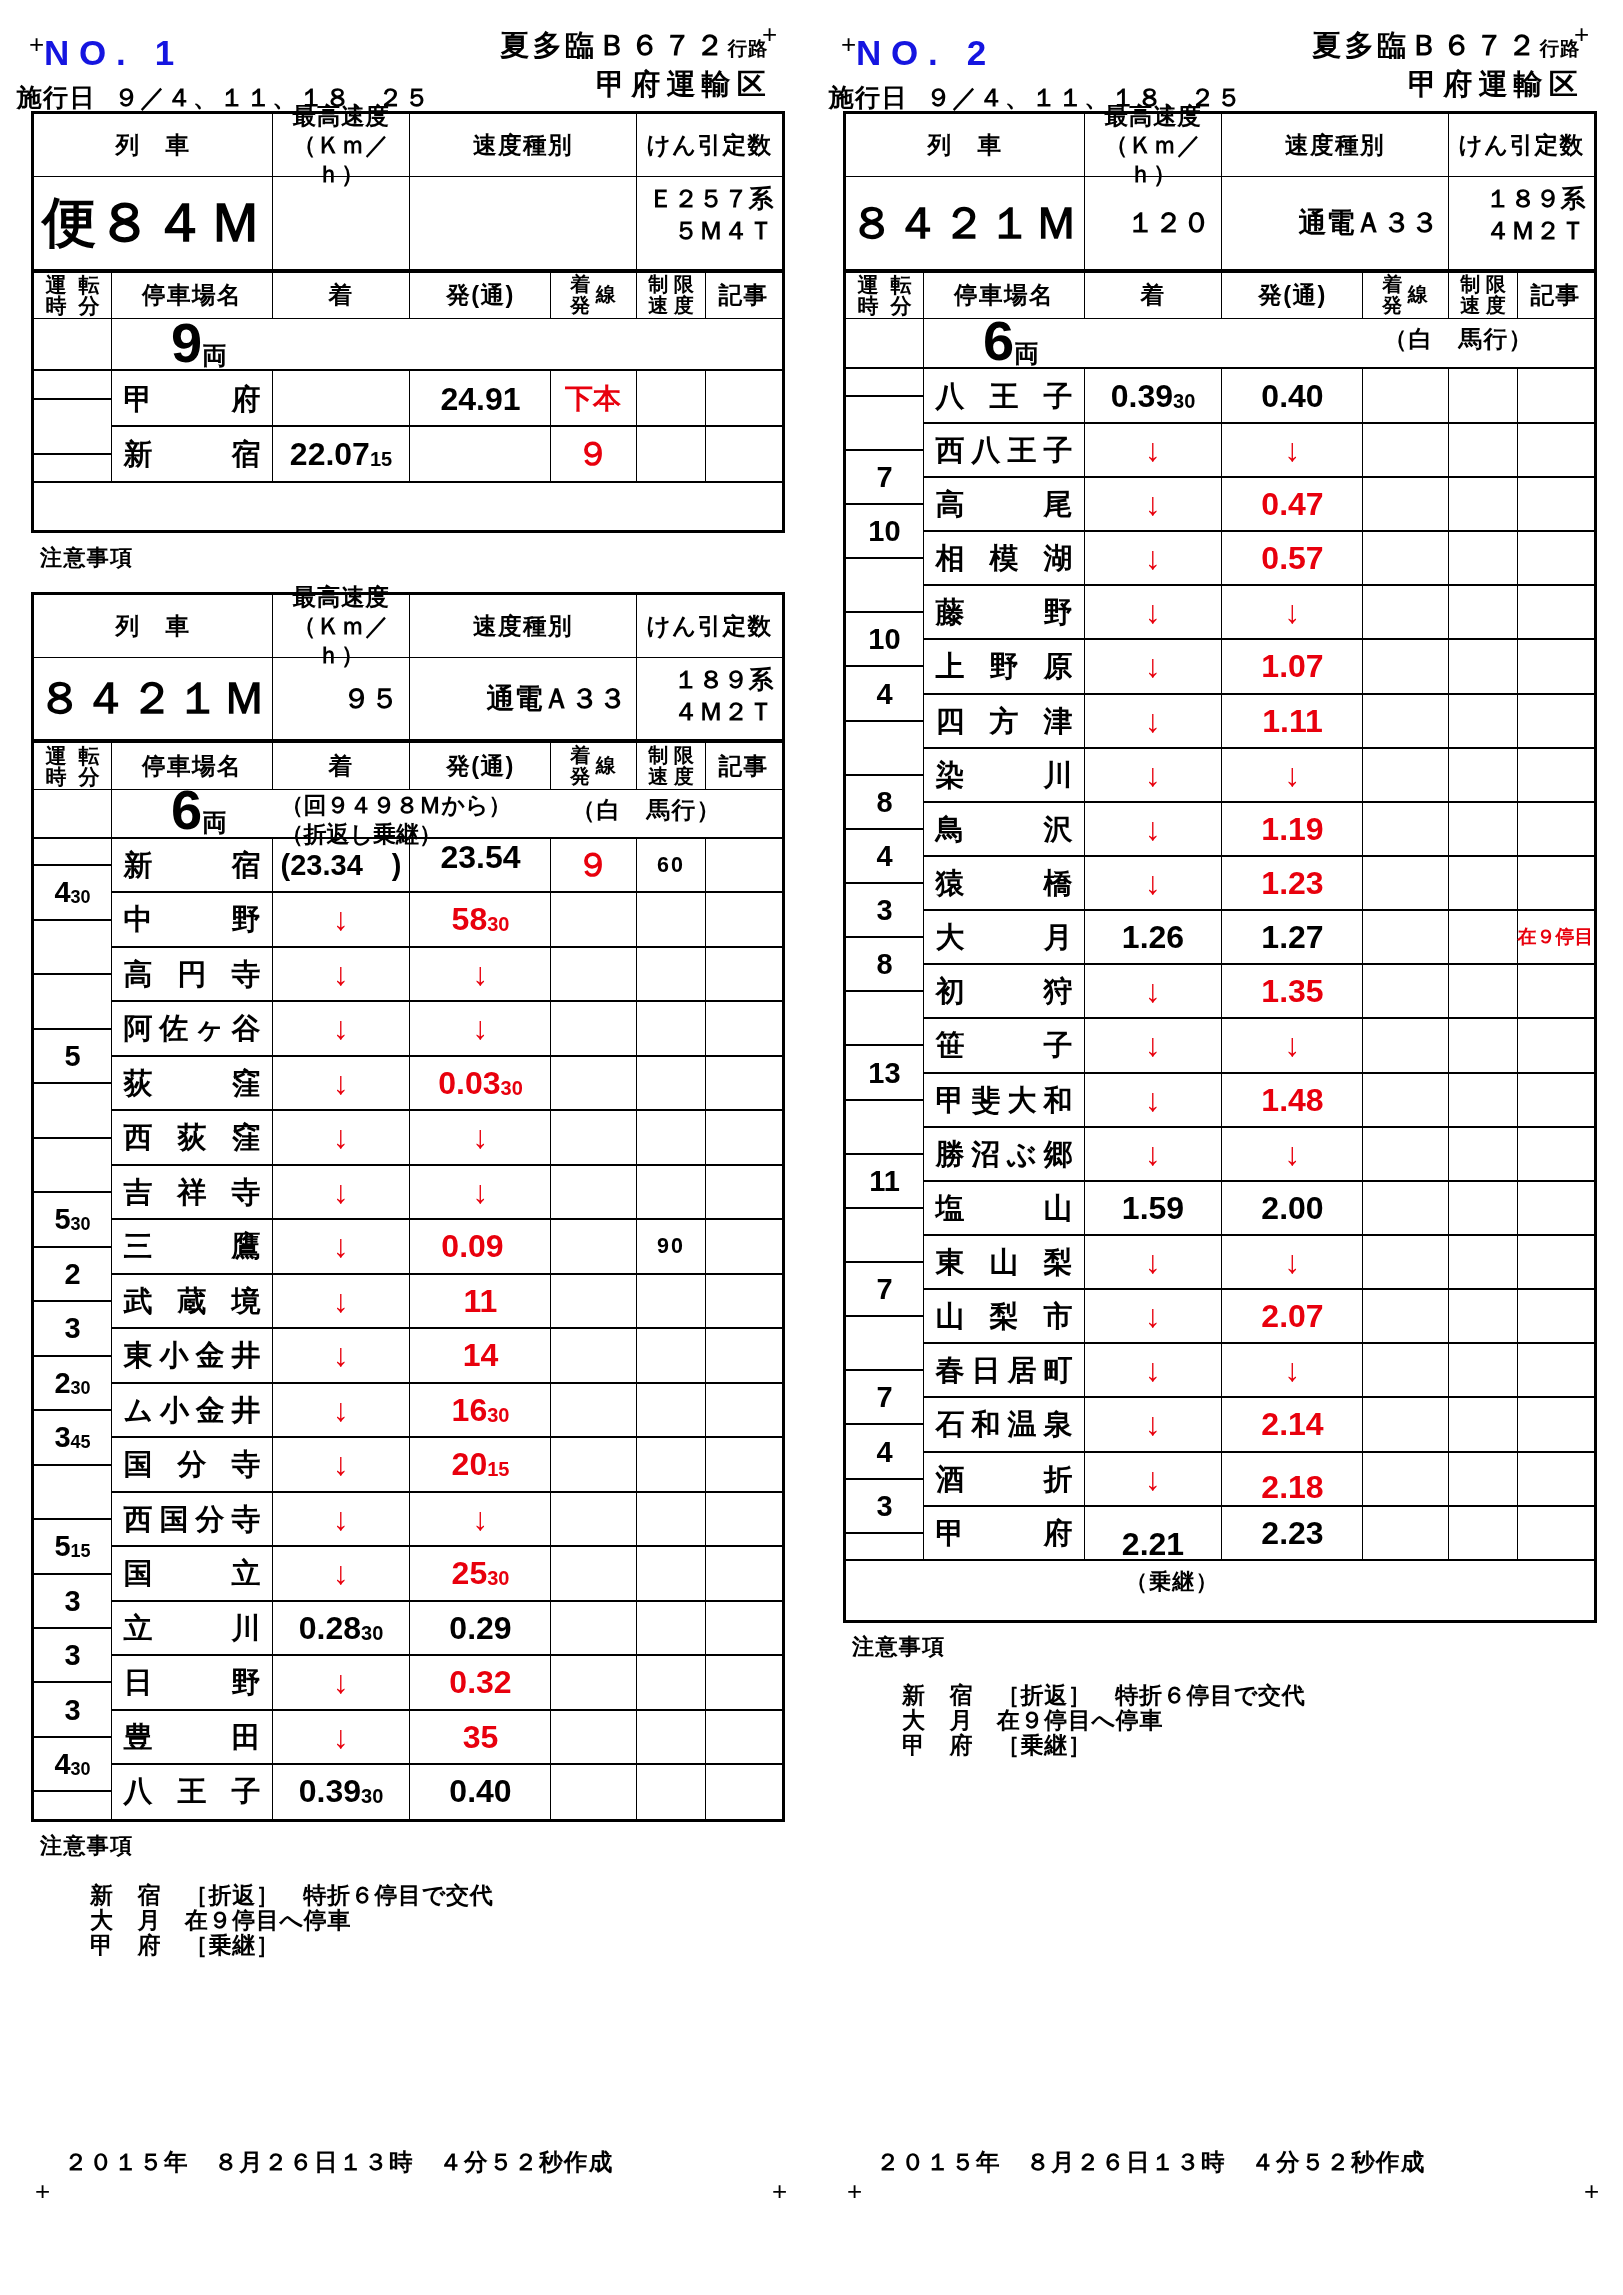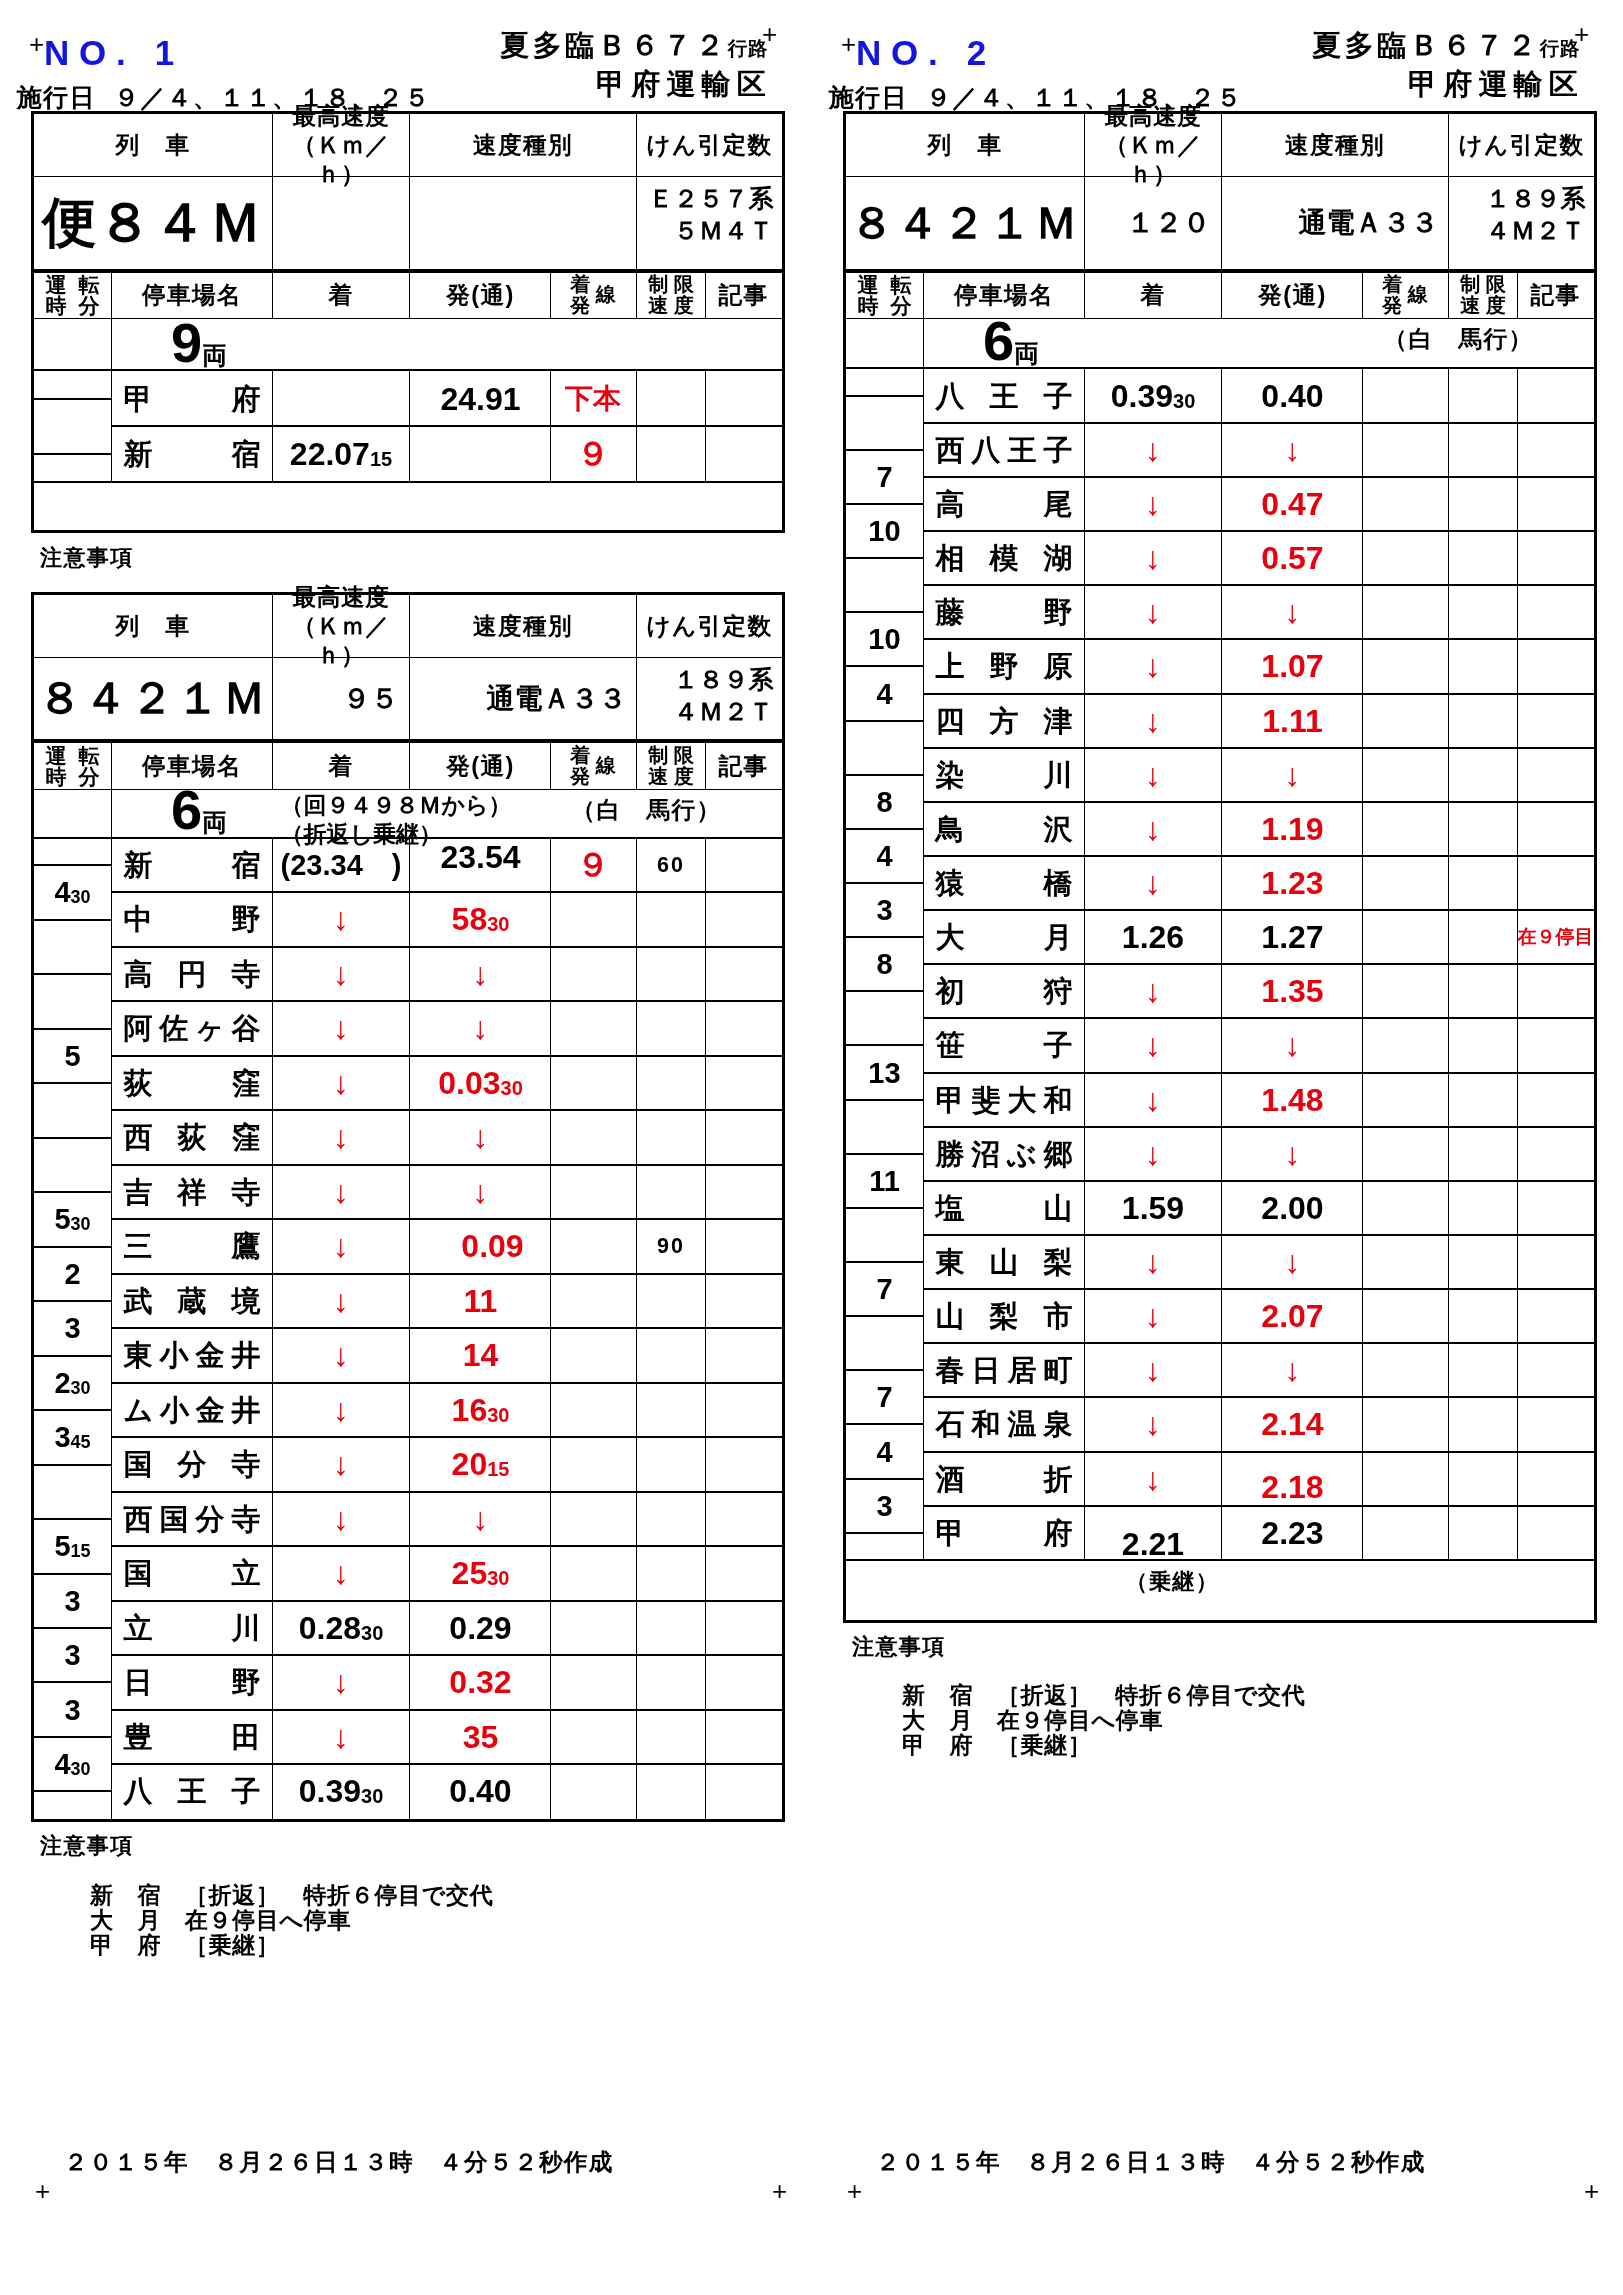--- a/index.html
+++ b/index.html
@@ -422,21 +422,21 @@
         <div class="abs" style="left: 0px; top: 624px; width: 748px; height: 54px;">
           <div class="abs c" style="left: 78px; top: 0px; width: 161px; height: 54px;">
             <div class="name">
               <div>三</div>
               <div>鷹</div>
             </div>
           </div>
           <div class="abs c" style="left: 239px; top: 0px; width: 137px; height: 54px;">
             <div class="arrow r">↓</div>
           </div>
-          <div class="abs c" style="left: 388px; top: 0px; width: 142px; height: 54px;">
+          <div class="abs c" style="left: 368px; top: 0px; width: 142px; height: 54px;">
             <div class="time r">
               <div class="t">0.09</div>
             </div>
           </div>
           <div class="abs c" style="left: 517px; top: 0px; width: 85px; height: 54px;"></div>
           <div class="abs c" style="left: 603px; top: 0px; width: 69px; height: 54px;">
             <div class="limit">90</div>
           </div>
           <div class="abs c" style="left: 672px; top: 0px; width: 76px; height: 54px;"></div>
         </div>

